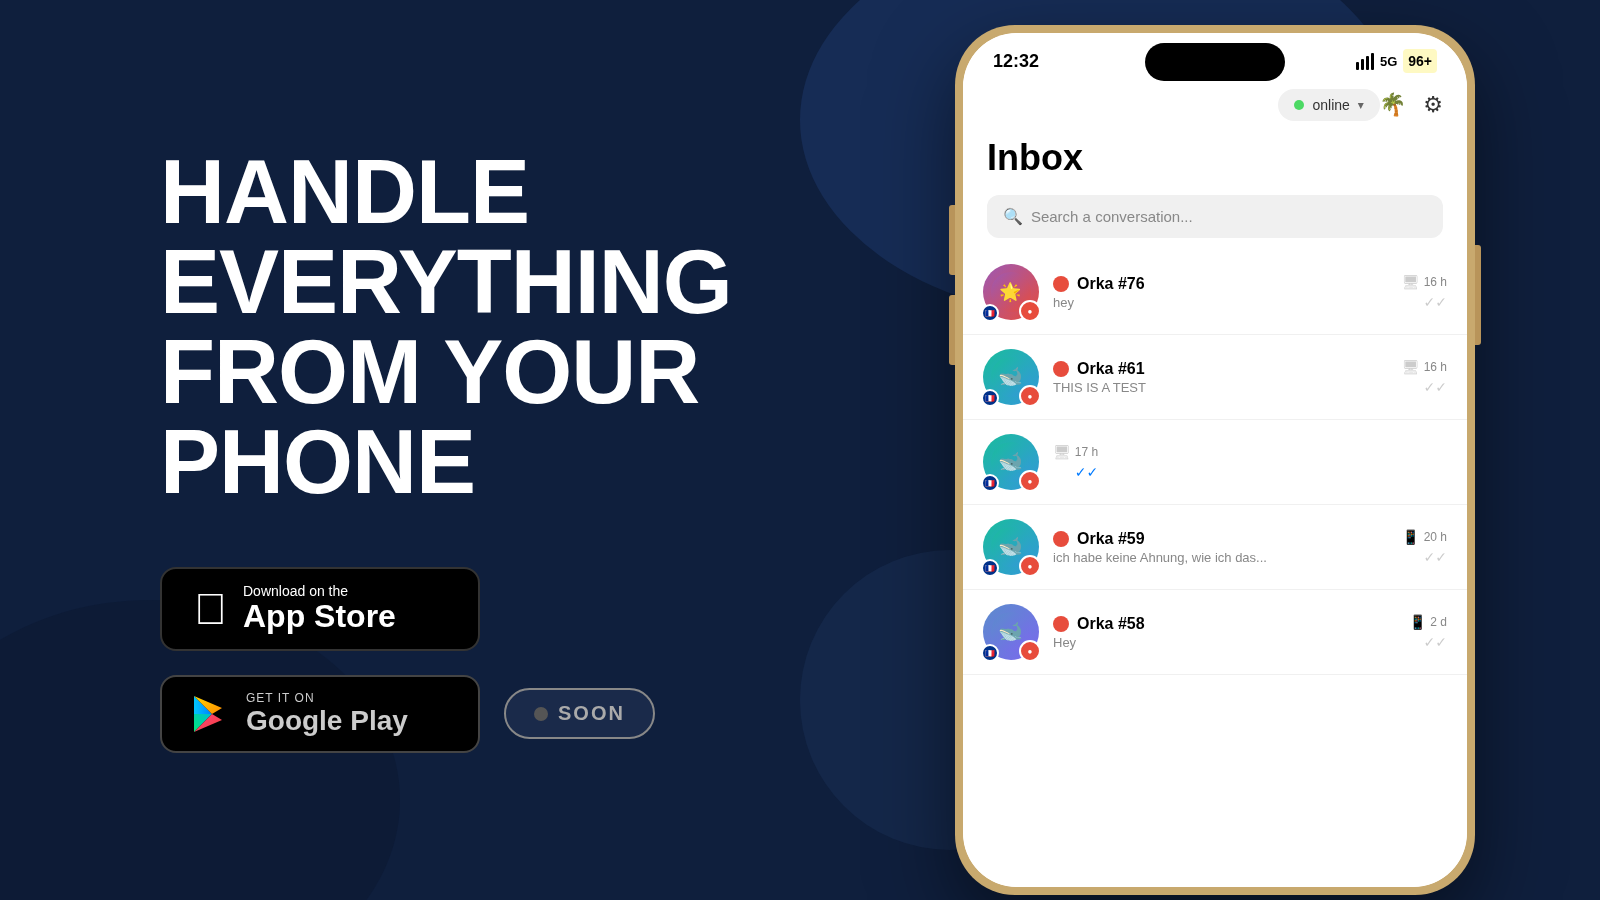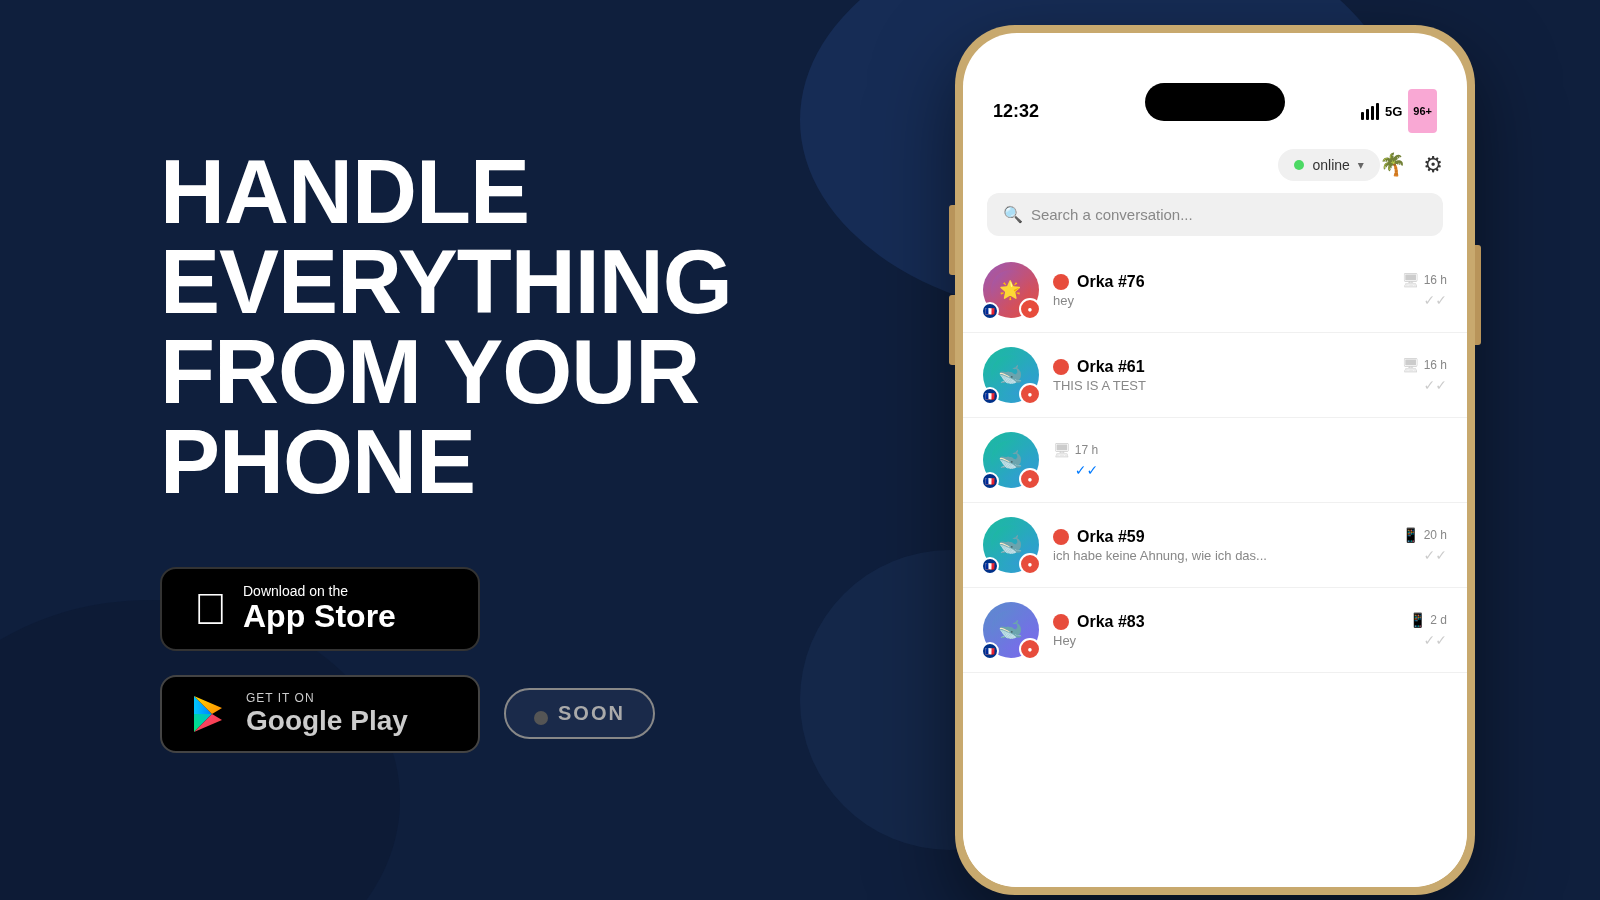--- a/index.html
+++ b/index.html
@@ -159,21 +159,21 @@
       color: #cccccc;
       font-weight: 700;
     }
 
     .soon-badge {
       background: #1a2a4a;
       border: 2px solid #888;
       border-radius: 30px;
       padding: 12px 28px;
       display: flex;
-      align-items: flex-end;
+      align-items: center;
       gap: 10px;
       color: #aaaaaa;
       font-size: 20px;
       font-weight: 700;
       letter-spacing: 2px;
     }
 
     .soon-dot {
       width: 14px;
       height: 14px;
@@ -248,21 +248,20 @@
 
     
     .phone-screen {
       position: absolute;
       inset: 0;
       background: #ffffff;
       border-radius: 54px;
       overflow: hidden;
       display: flex;
       flex-direction: column;
-      margin-top: 40px;
     }
 
     
     .status-bar {
       display: flex;
       justify-content: space-between;
       align-items: center;
       padding: 16px 30px 8px;
       position: relative;
       flex-shrink: 0;
@@ -303,25 +302,25 @@
       border-radius: 1px;
     }
 
     .signal-5g {
       font-size: 13px;
       font-weight: 700;
       color: #000;
     }
 
     .battery-badge {
-      background: #f9a8d4;
+      background: #fef9c3;
       color: #000;
-      font-size: 11px;
+      font-size: 14px;
       font-weight: 700;
-      padding: 16px 5px;
+      padding: 4px 5px;
       border-radius: 4px;
     }
 
     
     .app-header {
       padding: 8px 24px 12px;
       display: flex;
       justify-content: flex-end;
       align-items: center;
       flex-shrink: 0;
@@ -606,20 +605,21 @@
                 <div class="online-dot"></div>
                 <span class="online-text">online</span>
                 <span class="chevron-down">▾</span>
               </div>
               <div class="header-icons">
                 <span class="header-icon">🌴</span>
                 <span class="header-icon">⚙</span>
               </div>
             </div>
 
+            <div class="inbox-title">Inbox</div>
 
             <div class="search-bar">
               <span class="search-icon-phone">🔍</span>
               <span class="search-placeholder">Search a conversation...</span>
             </div>
 
             <div class="conversation-list">
 
               <div class="conversation-item">
                 <div class="avatar-wrapper">
@@ -759,21 +759,21 @@
                         </defs>
                       <text x="20" y="26" text-anchor="middle" fill="white" font-size="20">🐋</text>
                     </svg>
                   </div>
                   <div class="channel-badge" style="background:#e74c3c;font-size:8px;color:white;">●</div>
                   <div class="country-flag" style="background:#003189;font-size:8px;">🇫🇷</div>
                 </div>
                 <div class="conv-content">
                   <div class="conv-name">
                     <span style="width:16px;height:16px;background:#e74c3c;border-radius:50%;display:inline-block;"></span>
-                    <span>Orka #83</span>
+                    <span>Orka #58</span>
                   </div>
                   <div class="conv-preview">Hey</div>
                 </div>
                 <div class="conv-meta">
                   <div class="conv-time">
                     <span style="font-size:14px;color:#ccc;">📱</span>
                     <span>2 d</span>
                   </div>
                   <span class="check-marks">✓✓</span>
                 </div>

